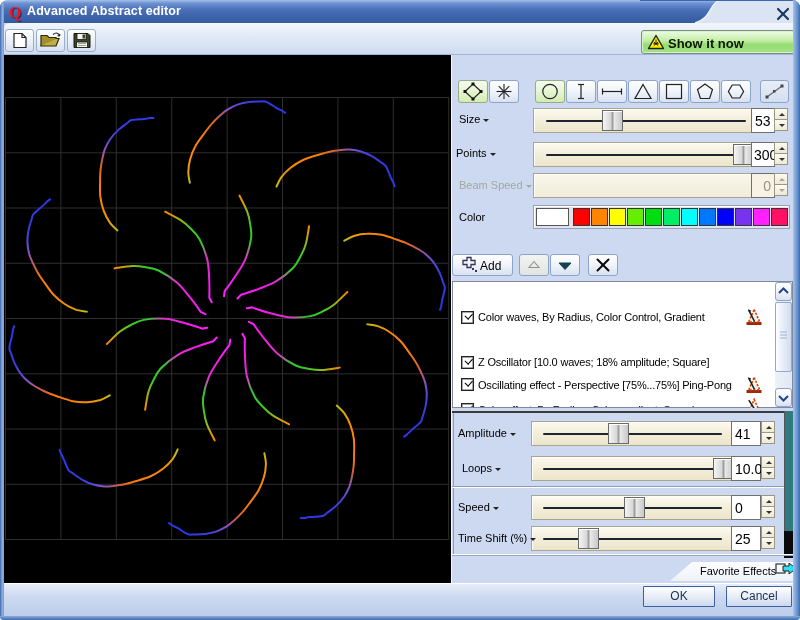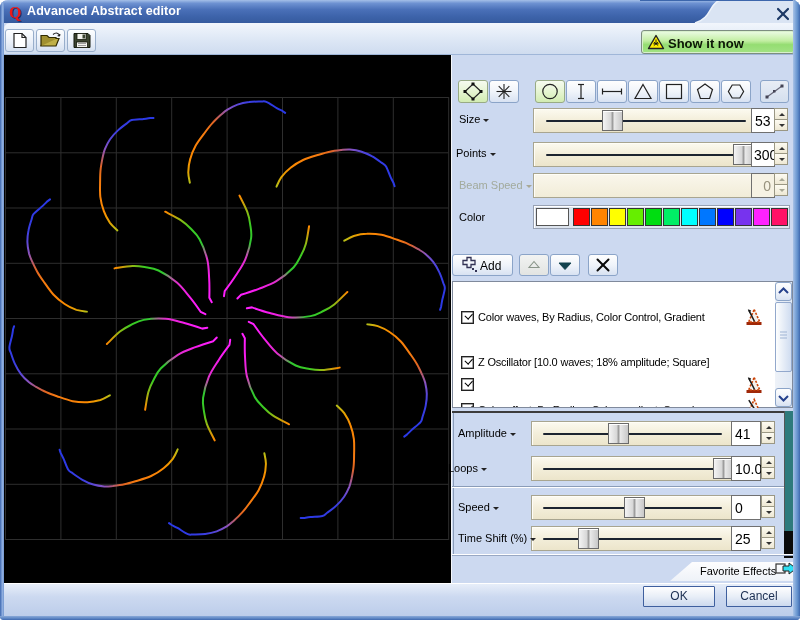--- a/index.html
+++ b/index.html
@@ -223,20 +223,21 @@
 <div class="row" style="top:24px">
         <span class="chk"></span>
         <span class="rowt">Color waves, By Radius, Color Control, Gradient</span>
       </div>
 <div class="row" style="top:69px">
         <span class="chk"></span>
         <span class="rowt">Z Oscillator [10.0 waves; 18% amplitude; Square]</span>
       </div>
 <div class="row" style="top:91.5px">
         <span class="chk"></span>
+        <span class="rowt">Oscillating effect - Perspective [75%...75%] Ping-Pong</span>
       </div>
 <div class="row" style="top:116.5px">
         <span class="chk"></span>
         <span class="rowt">Color effect, By Radius, Color gradient, Speed</span>
       </div>
 </div>
 <svg class="abs" width="18" height="19" style="left:745px;top:307px">
       <rect x="1.5" y="15" width="15" height="3" fill="#a02808"></rect>
       <path d="M9.2,2.5 L14.8,15 L3.6,15 Z" fill="#f4f0ec" stroke="#cc4408" stroke-width="1.6" stroke-dasharray="2.2,1.4"></path>
       <line x1="9.5" y1="14.5" x2="3.8" y2="3.2" stroke="#181818" stroke-width="1.5"></line>
@@ -273,21 +274,21 @@
 <span class="abs lbl" style="left:458px;top:427px">Amplitude</span>
 <div class="abs trough" style="left:531px;top:421px;width:201px">
       <div class="track" style="left:11px;top:10.5px;width:179px"></div>
       <div class="thumb" style="left:76px"></div>
     </div>
 <div class="abs vbox" style="left:731px;top:421px;width:30px">41</div>
 <div class="abs spin" style="left:761px;top:421px">
       <b class="u"></b>
       <b class="d" style="margin-top:-1px"></b>
     </div>
-<span class="abs lbl" style="left:448px;top:462px">Loops</span>
+<span class="abs lbl" style="left:462px;top:462px">Loops</span>
 <div class="abs trough" style="left:531px;top:456px;width:201px">
       <div class="track" style="left:11px;top:10.5px;width:179px"></div>
       <div class="thumb" style="left:181px"></div>
     </div>
 <div class="abs vbox" style="left:731px;top:456px;width:30px">10.0</div>
 <div class="abs spin" style="left:761px;top:456px">
       <b class="u"></b>
       <b class="d" style="margin-top:-1px"></b>
     </div>
 <div class="abs" style="left:452px;top:486px;width:341px;height:1px;background:#8a9cb8;box-shadow:0 1px 0 #fff"></div>

